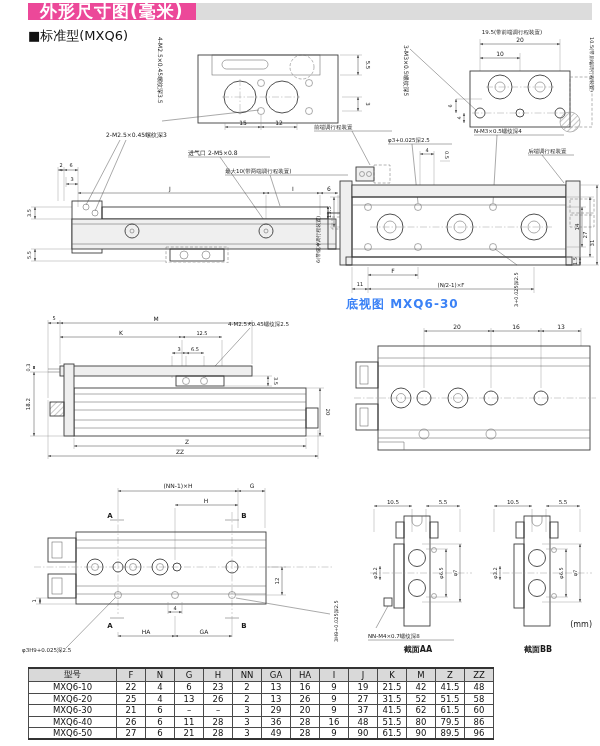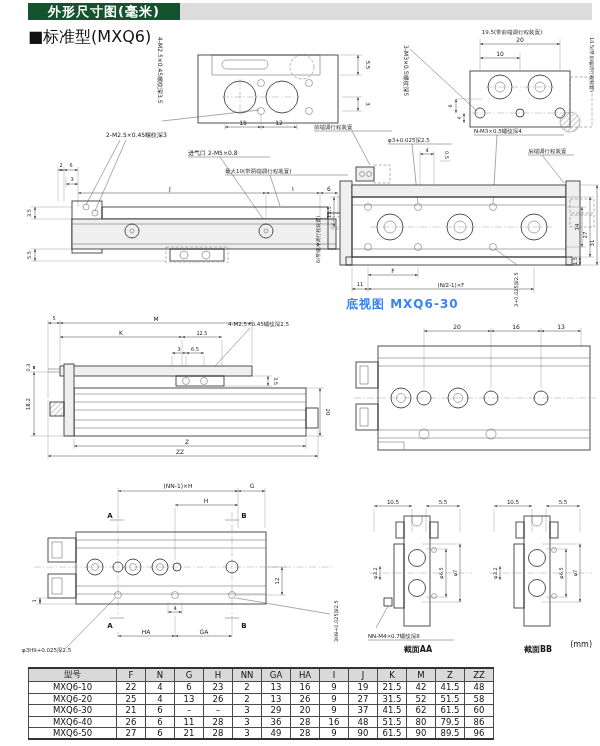--- a/index.html
+++ b/index.html
@@ -1,23 +1,23 @@
 <!DOCTYPE html>
 <html><head>
 <meta charset="utf-8">
 <style>
   *{margin:0;padding:0;box-sizing:border-box}
   html,body{background:#fff}
   body{width:600px;height:746px;position:relative;font-family:"DejaVu Sans","Liberation Sans",sans-serif}
   #page{position:absolute;inset:0;background:#fff;overflow:hidden}
   .hdr{position:absolute;left:28px;top:3px;width:564px;height:17px;background:#dcdcdc}
-  .hdr-title{position:absolute;left:0;top:0;height:17px;background:#14532d;color:#fff;font-size:13px;font-weight:bold;line-height:17px;padding:0 20px;letter-spacing:1px;white-space:nowrap}
-  .subtitle{position:absolute;left:28px;top:27px;font-size:16px;color:#111}
+  .hdr-title{position:absolute;left:0;top:0;height:17px;background:#ec4899;color:#fff;font-size:17px;font-weight:bold;line-height:17px;padding:0 12px;letter-spacing:1px;white-space:nowrap}
+  .subtitle{position:absolute;left:28px;top:27px;font-size:13px;color:#111}
   .view-title{position:absolute;left:346px;top:296px;font-size:12px;font-weight:bold;color:#3b82f6;letter-spacing:1px}
-  .unit-note{position:absolute;right:8px;top:640px;font-size:8px;color:#222}
+  .unit-note{position:absolute;right:8px;top:620px;font-size:8px;color:#222}
   .dwg{position:absolute}
   svg .ol{fill:none;stroke:#3c3c3c;stroke-width:0.9}
   svg .fl{fill:#efefef;stroke:#3c3c3c;stroke-width:0.9}
   svg .tl{fill:none;stroke:#666;stroke-width:0.55}
   svg .ext{stroke:#8a8a8a;stroke-width:0.4;fill:none}
   svg .dim{stroke:#555;stroke-width:0.55;fill:none;marker-start:url(#ar);marker-end:url(#ar)}
   svg .lead{stroke:#555;stroke-width:0.5;fill:none}
   svg .cl{stroke:#999;stroke-width:0.45;stroke-dasharray:7 2 1.5 2;fill:none}
   svg .dash{fill:none;stroke:#777;stroke-width:0.55;stroke-dasharray:3 1.8}
   svg text{fill:#1a1a1a;font-family:"DejaVu Sans",sans-serif}

